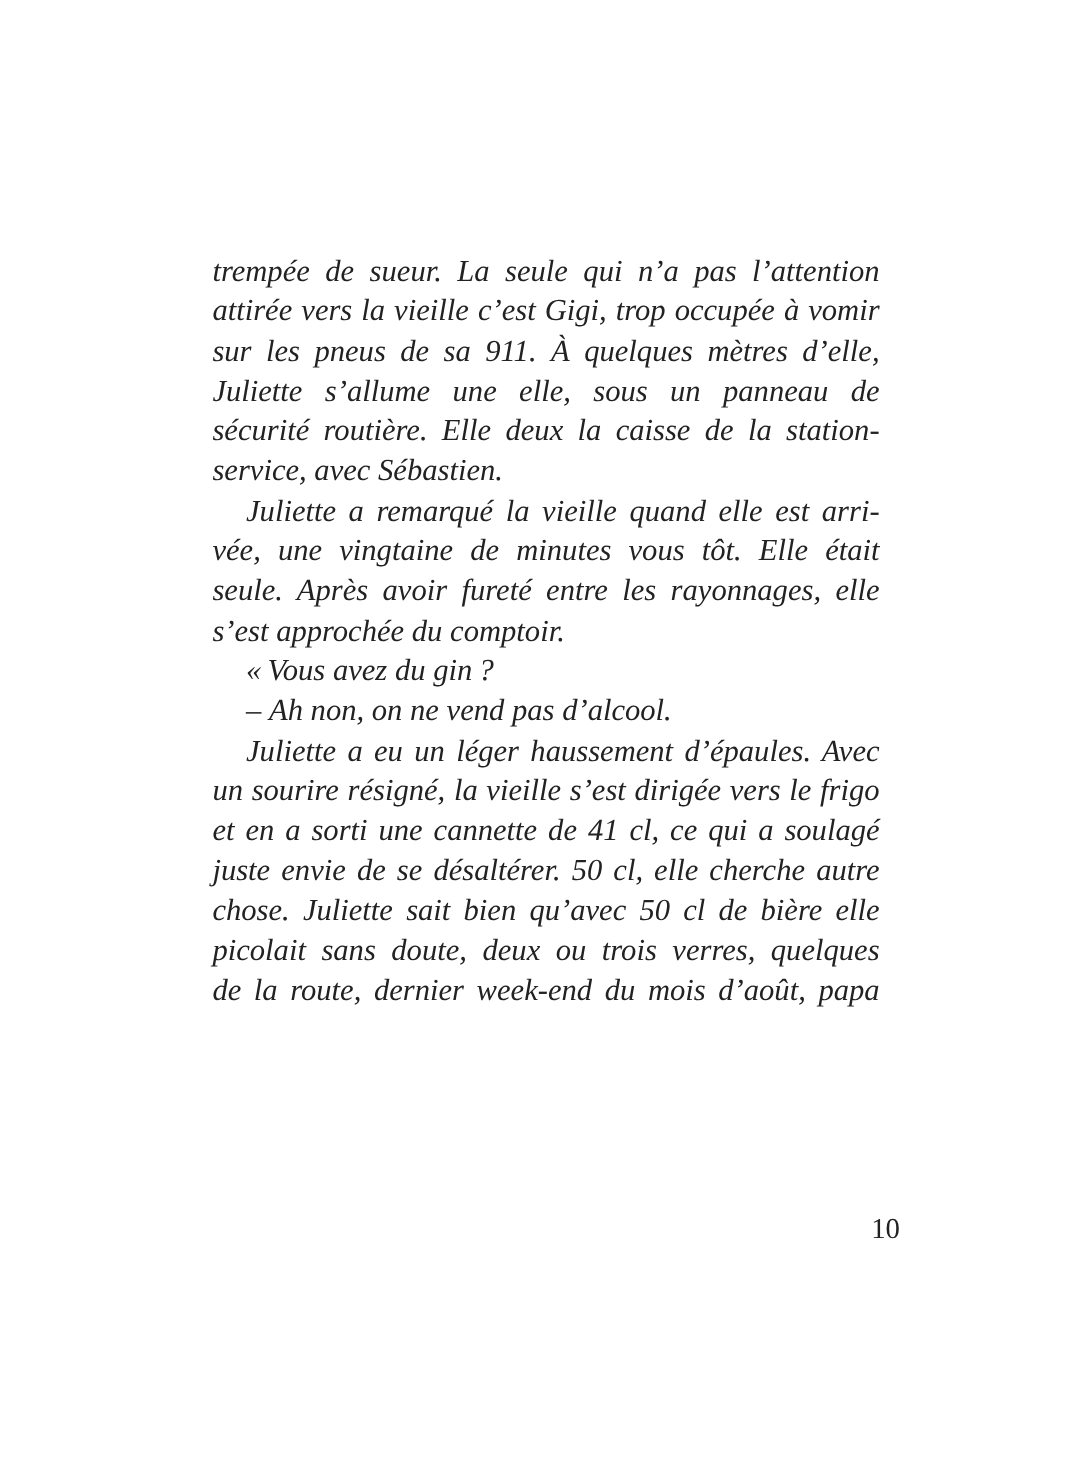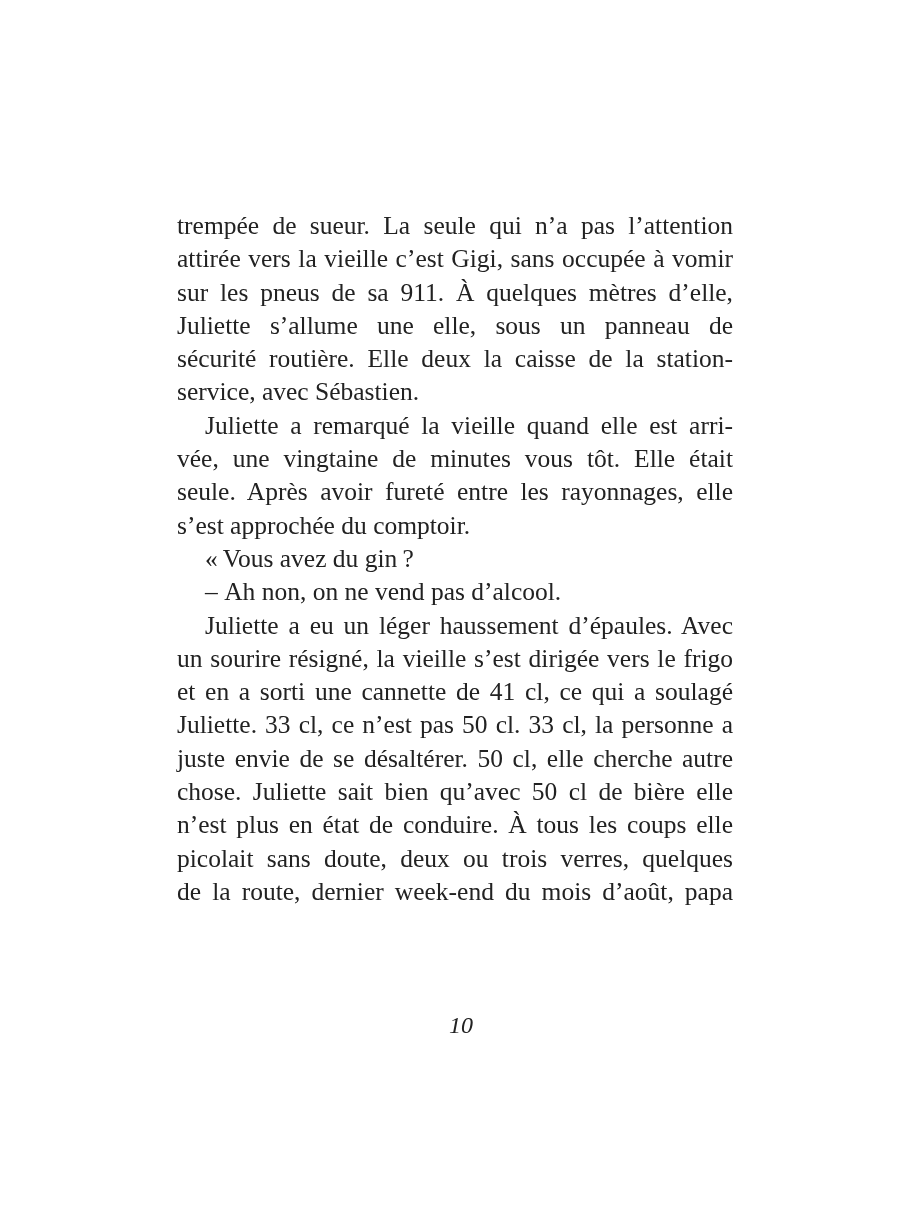--- a/index.html
+++ b/index.html
@@ -22,46 +22,46 @@
     top: 209px;
     width: 556px;
     font-size: 25.5px;
     line-height: 33.3px;
     color: #222222;
   }
   .paragraph { margin: 0; }
   .line {
     text-align: justify;
     text-align-last: justify;
+    font-style: italic;
   }
   .line.para-end {
     text-align-last: left;
   }
   .line.indent {
     text-indent: 28px;
   }
   .page-number {
     position: absolute;
-    left: 183px;
+    left: 194px;
     top: 1012px;
     width: 556px;
-    text-align: center;
-    font-style: italic;
+    text-align: right;
     font-size: 24px;
     color: #222222;
   }
 </style>
 </head>
 <body>
 
 <div class="page">
   <main class="text-block">
       <div class="paragraph">
         <div class="line">trempée de sueur. La seule qui n’a pas l’attention</div>
-        <div class="line">attirée vers la vieille c’est Gigi, sans occupée à vomir</div>
+        <div class="line">attirée vers la vieille c’est Gigi, trop occupée à vomir</div>
         <div class="line">sur les pneus de sa 911. À quelques mètres d’elle,</div>
         <div class="line">Juliette s’allume une elle, sous un panneau de</div>
         <div class="line">sécurité routière. Elle deux la caisse de la station-</div>
         <div class="line para-end">service, avec Sébastien.</div>
       </div>
       <div class="paragraph">
         <div class="line indent">Juliette a remarqué la vieille quand elle est arri-</div>
         <div class="line">vée, une vingtaine de minutes vous tôt. Elle était</div>
         <div class="line">seule. Après avoir fureté entre les rayonnages, elle</div>
         <div class="line para-end">s’est approchée du comptoir.</div>
@@ -69,22 +69,20 @@
       <div class="paragraph">
         <div class="line indent para-end">« Vous avez du gin ?</div>
       </div>
       <div class="paragraph">
         <div class="line indent para-end">–&nbsp;Ah non, on ne vend pas d’alcool.</div>
       </div>
       <div class="paragraph">
         <div class="line indent">Juliette a eu un léger haussement d’épaules. Avec</div>
         <div class="line">un sourire résigné, la vieille s’est dirigée vers le frigo</div>
         <div class="line">et en a sorti une cannette de 41 cl, ce qui a soulagé</div>
-        <div class="line">Juliette. 33 cl, ce n’est pas 50 cl. 33 cl, la personne a</div>
         <div class="line">juste envie de se désaltérer. 50 cl, elle cherche autre</div>
         <div class="line">chose. Juliette sait bien qu’avec 50 cl de bière elle</div>
-        <div class="line">n’est plus en état de conduire. À tous les coups elle</div>
         <div class="line">picolait sans doute, deux ou trois verres, quelques</div>
         <div class="line">de la route, dernier week-end du mois d’août, papa</div>
       </div>
     </main>
   <div class="page-number">10</div>
 </div>
 
 </body></html>

